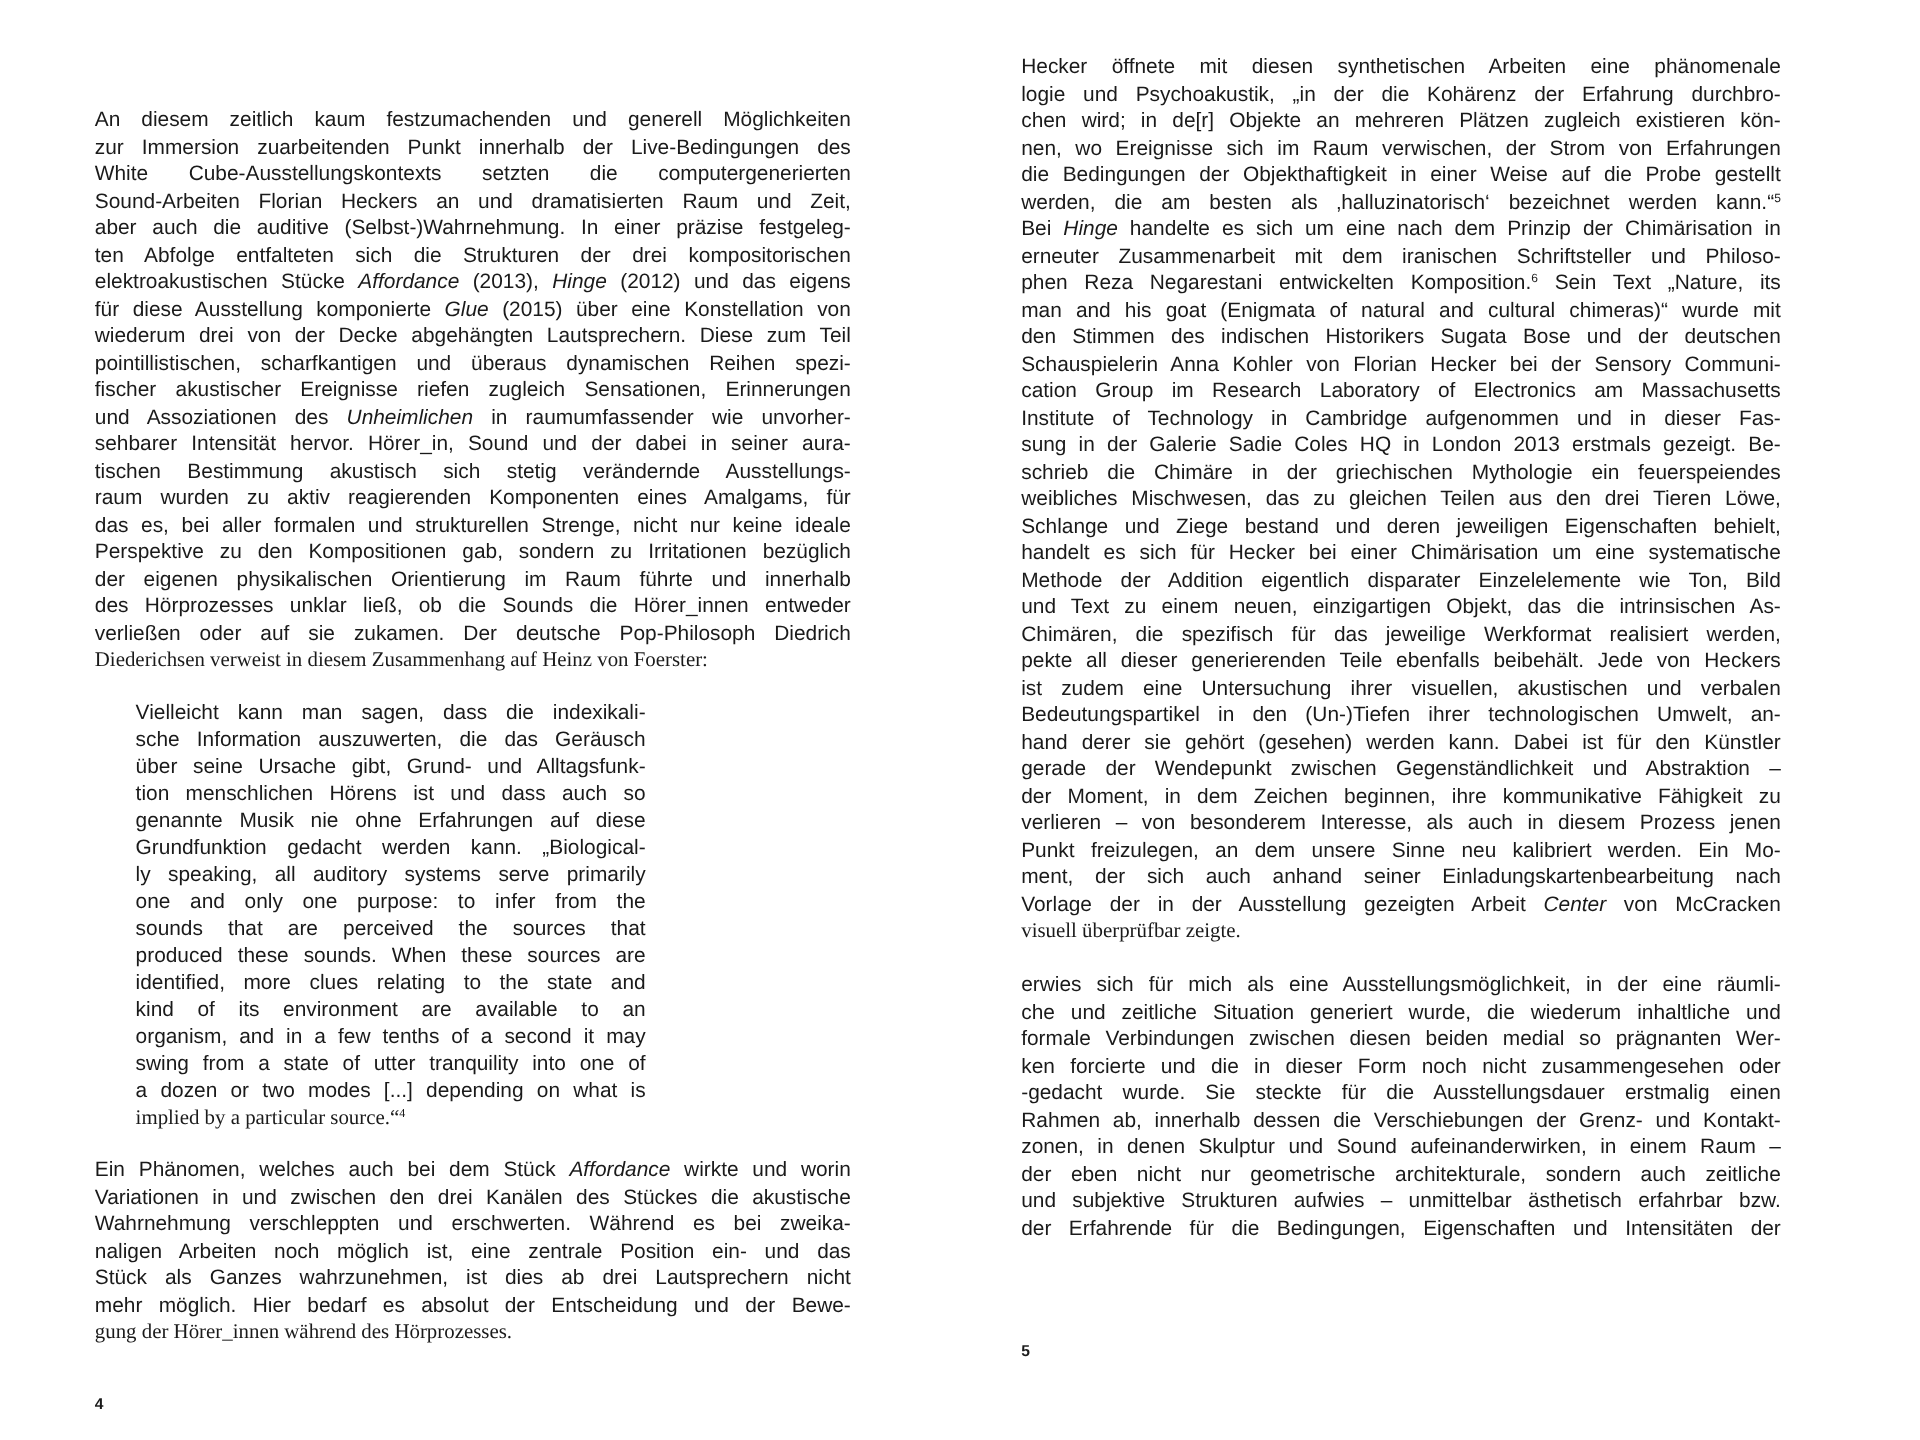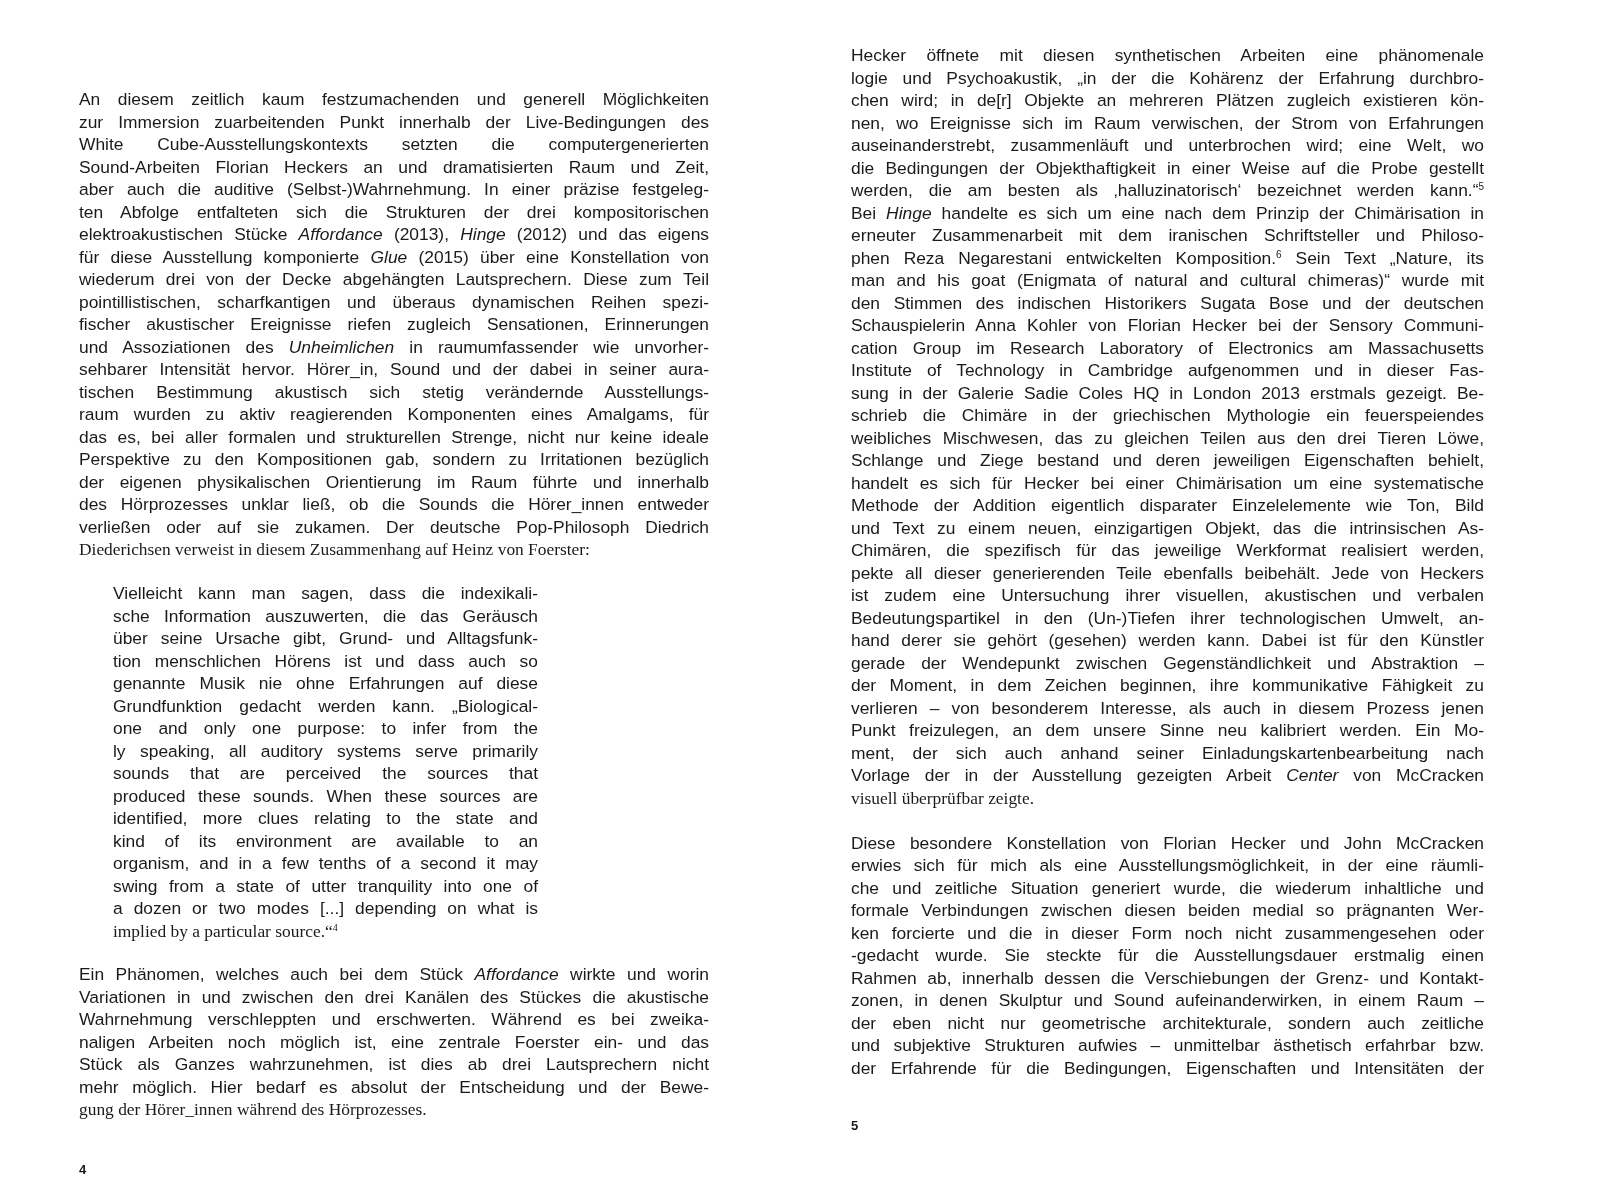--- a/index.html
+++ b/index.html
@@ -51,54 +51,53 @@
       </div>
   </div>
   <div class="quote">
     <div>
         <span class="ln">Vielleicht kann man sagen, dass die indexikali-</span>
         <span class="ln">sche Information auszuwerten, die das Geräusch</span>
         <span class="ln">über seine Ursache gibt, Grund- und Alltagsfunk-</span>
         <span class="ln">tion menschlichen Hörens ist und dass auch so</span>
         <span class="ln">genannte Musik nie ohne Erfahrungen auf diese</span>
         <span class="ln">Grundfunktion gedacht werden kann. „Biological-</span>
+        <span class="ln">ly speaking, all auditory systems serve primarily</span>
         <span class="ln">one and only one purpose: to infer from the</span>
-        <span class="ln">ly speaking, all auditory systems serve primarily</span>
         <span class="ln">sounds that are perceived the sources that</span>
         <span class="ln">produced these sounds. When these sources are</span>
         <span class="ln">identified, more clues relating to the state and</span>
         <span class="ln">kind of its environment are available to an</span>
         <span class="ln">organism, and in a few tenths of a second it may</span>
         <span class="ln">swing from a state of utter tranquility into one of</span>
         <span class="ln">a dozen or two modes [...] depending on what is</span>
         <span class="ln last">implied by a particular source.“<sup>4</sup></span>
       </div>
   </div>
   <div class="col col-left" style="top:919px">
     <div>
         <span class="ln">Ein Phänomen, welches auch bei dem Stück <i>Affordance</i> wirkte und worin</span>
         <span class="ln">Variationen in und zwischen den drei Kanälen des Stückes die akustische</span>
         <span class="ln">Wahrnehmung verschleppten und erschwerten. Während es bei zweika-</span>
-        <span class="ln">naligen Arbeiten noch möglich ist, eine zentrale Foerster ein- und das</span>
+        <span class="ln">naligen Arbeiten noch möglich ist, eine zentrale Position ein- und das</span>
         <span class="ln">Stück als Ganzes wahrzunehmen, ist dies ab drei Lautsprechern nicht</span>
         <span class="ln">mehr möglich. Hier bedarf es absolut der Entscheidung und der Bewe-</span>
         <span class="ln last">gung der Hörer_innen während des Hörprozesses.</span>
       </div>
   </div>
   <div class="pagenum pn-left">4</div>
 </div>
 
 <div class="page page-right">
   <div class="col col-right">
     <div>
         <span class="ln">Hecker öffnete mit diesen synthetischen Arbeiten eine phänomenale</span>
         <span class="ln">logie und Psychoakustik, „in der die Kohärenz der Erfahrung durchbro-</span>
         <span class="ln">chen wird; in de[r] Objekte an mehreren Plätzen zugleich existieren kön-</span>
         <span class="ln">nen, wo Ereignisse sich im Raum verwischen, der Strom von Erfahrungen</span>
-        <span class="ln">auseinanderstrebt, zusammenläuft und unterbrochen wird; eine Welt, wo</span>
         <span class="ln">die Bedingungen der Objekthaftigkeit in einer Weise auf die Probe gestellt</span>
         <span class="ln">werden, die am besten als ‚halluzinatorisch‘ bezeichnet werden kann.“<sup>5</sup></span>
         <span class="ln">Bei <i>Hinge</i> handelte es sich um eine nach dem Prinzip der Chimärisation in</span>
         <span class="ln">erneuter Zusammenarbeit mit dem iranischen Schriftsteller und Philoso-</span>
         <span class="ln">phen Reza Negarestani entwickelten Komposition.<sup>6</sup> Sein Text „Nature, its</span>
         <span class="ln">man and his goat (Enigmata of natural and cultural chimeras)“ wurde mit</span>
         <span class="ln">den Stimmen des indischen Historikers Sugata Bose und der deutschen</span>
         <span class="ln">Schauspielerin Anna Kohler von Florian Hecker bei der Sensory Communi-</span>
         <span class="ln">cation Group im Research Laboratory of Electronics am Massachusetts</span>
         <span class="ln">Institute of Technology in Cambridge aufgenommen und in dieser Fas-</span>
@@ -117,21 +116,20 @@
         <span class="ln">gerade der Wendepunkt zwischen Gegenständlichkeit und Abstraktion –</span>
         <span class="ln">der Moment, in dem Zeichen beginnen, ihre kommunikative Fähigkeit zu</span>
         <span class="ln">verlieren – von besonderem Interesse, als auch in diesem Prozess jenen</span>
         <span class="ln">Punkt freizulegen, an dem unsere Sinne neu kalibriert werden. Ein Mo-</span>
         <span class="ln">ment, der sich auch anhand seiner Einladungskartenbearbeitung nach</span>
         <span class="ln">Vorlage der in der Ausstellung gezeigten Arbeit <i>Center</i> von McCracken</span>
         <span class="ln last">visuell überprüfbar zeigte.</span>
       </div>
     <div class="ln blank"></div>
     <div>
-        <span class="ln">Diese besondere Konstellation von Florian Hecker und John McCracken</span>
         <span class="ln">erwies sich für mich als eine Ausstellungsmöglichkeit, in der eine räumli-</span>
         <span class="ln">che und zeitliche Situation generiert wurde, die wiederum inhaltliche und</span>
         <span class="ln">formale Verbindungen zwischen diesen beiden medial so prägnanten Wer-</span>
         <span class="ln">ken forcierte und die in dieser Form noch nicht zusammengesehen oder</span>
         <span class="ln">-gedacht wurde. Sie steckte für die Ausstellungsdauer erstmalig einen</span>
         <span class="ln">Rahmen ab, innerhalb dessen die Verschiebungen der Grenz- und Kontakt-</span>
         <span class="ln">zonen, in denen Skulptur und Sound aufeinanderwirken, in einem Raum –</span>
         <span class="ln">der eben nicht nur geometrische architekturale, sondern auch zeitliche</span>
         <span class="ln">und subjektive Strukturen aufwies – unmittelbar ästhetisch erfahrbar bzw.</span>
         <span class="ln">der Erfahrende für die Bedingungen, Eigenschaften und Intensitäten der</span>

